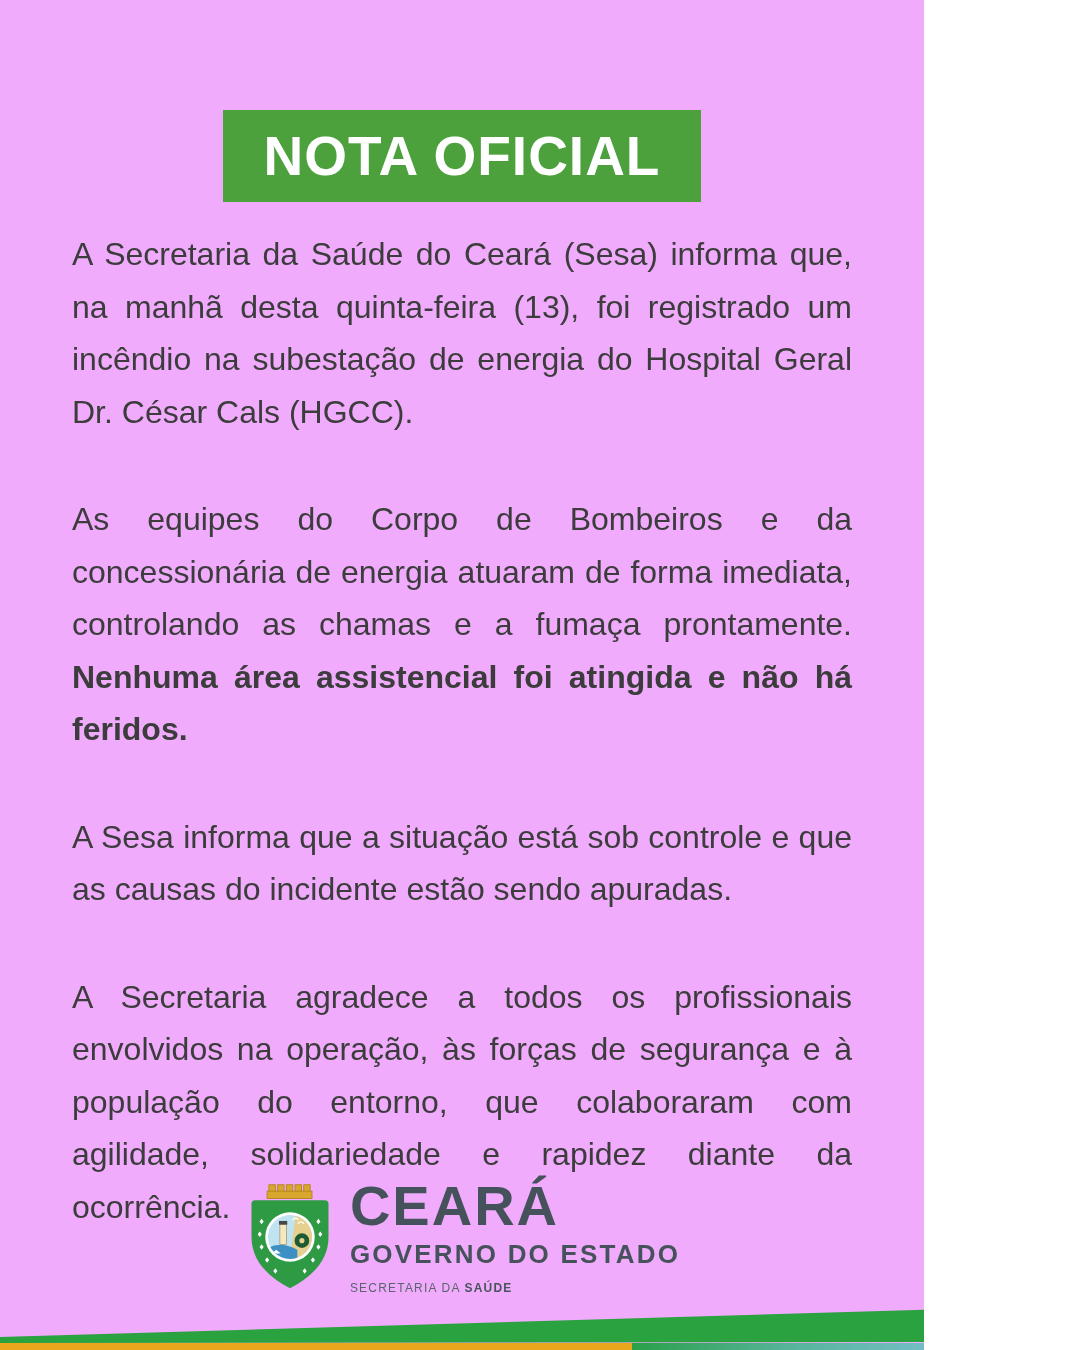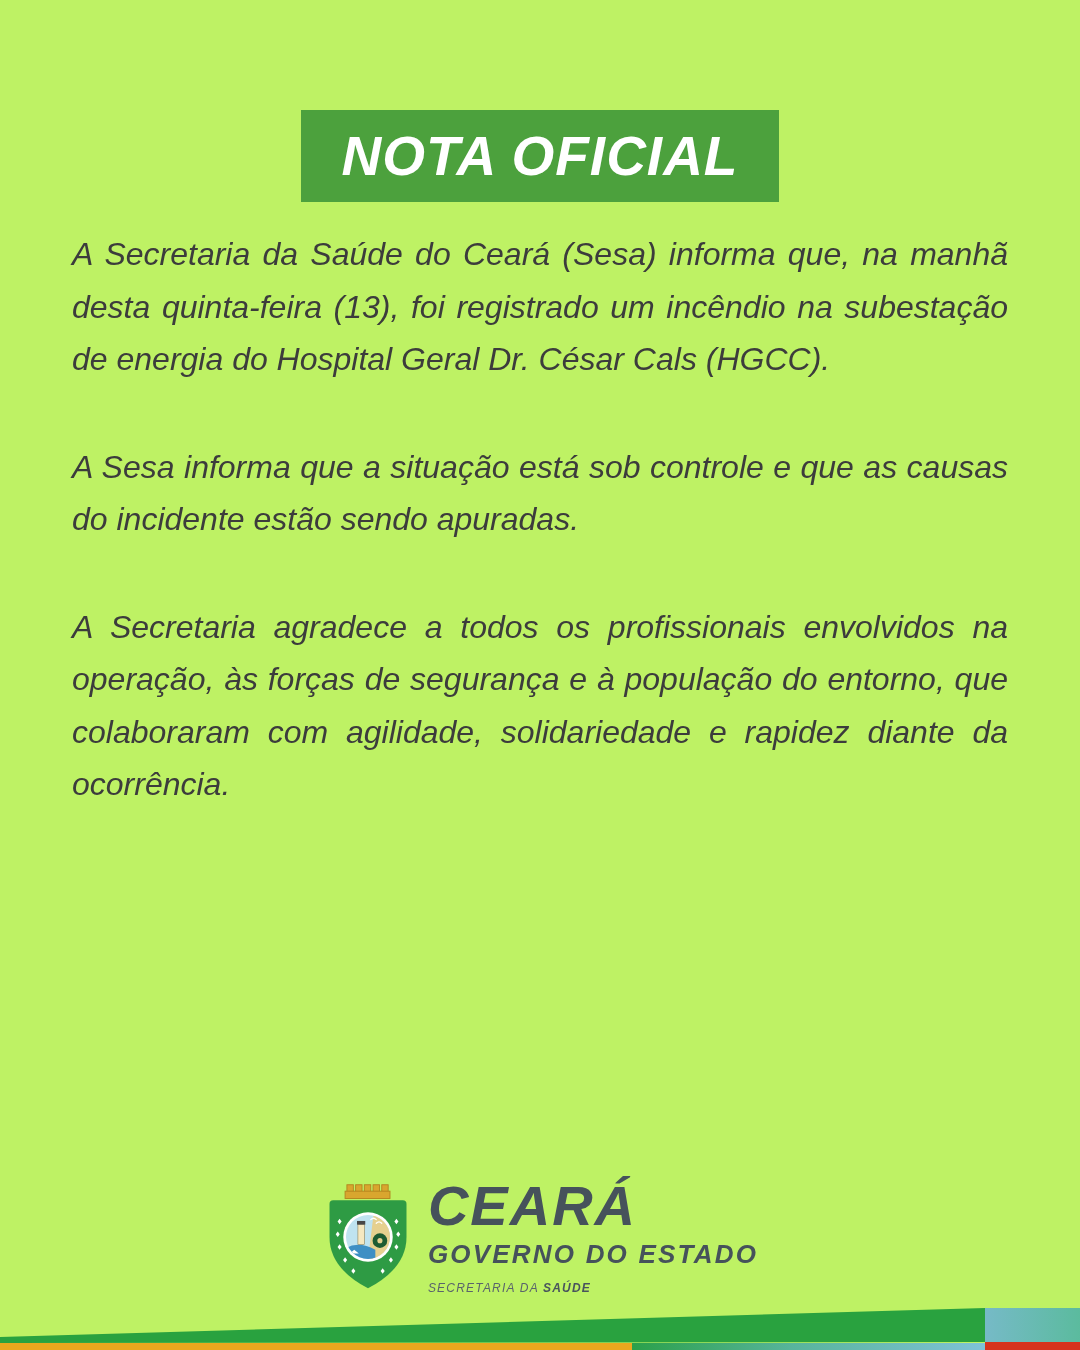--- a/index.html
+++ b/index.html
@@ -1,18 +1,18 @@
 <!DOCTYPE html>
 <html style="--banner-green: #4ca13d; --body-text: #3c3c3c; --logo-slate: #46525b; --ribbon-green: #2aa140; --ribbon-yellow: #eaa71e; --ribbon-teal: #5bbb9e; --ribbon-light-blue: #7fc2d8; --ribbon-red: #d6331d; --shield-green: #2e9b44; --crown-gold: #d9a62e;"><head>
 <meta charset="utf-8">
 <style>
   html,body{margin:0;padding:0;background:#ffffff;}
   .page{
-    position:relative;width:1080px;height:1350px;background:#bef264;
-    overflow:hidden;font-family:"Liberation Sans",sans-serif;font-style:italic;
+    position:relative;width:924px;height:1350px;background:#f0abfc;
+    overflow:hidden;font-family:"Liberation Sans",sans-serif;
   }
   .banner{
     position:absolute;top:110px;left:50%;transform:translateX(-50%);
     width:478px;height:92px;background:var(--banner-green,#4ca13d);
     display:flex;align-items:center;justify-content:center;
   }
   .banner-title{
     color:#ffffff;font-size:55px;font-weight:bold;letter-spacing:1px;
     font-family:"Liberation Sans",sans-serif;white-space:nowrap;
   }
@@ -51,20 +51,21 @@
 <body>
 
 <div class="page">
 
   <div class="banner">
     <span class="banner-title">NOTA OFICIAL</span>
   </div>
 
   <div class="content" id="paragraphs">
       <p><span>A Secretaria da Saúde do Ceará (Sesa) informa que, na manhã desta quinta-feira (13), foi registrado um incêndio na subestação de energia do Hospital Geral Dr. César Cals (HGCC).</span></p>
+      <p><span>As equipes do Corpo de Bombeiros e da concessionária de energia atuaram de forma imediata, controlando as chamas e a fumaça prontamente. </span><span class="b">Nenhuma área assistencial foi atingida e não há feridos.</span></p>
       <p><span>A Sesa informa que a situação está sob controle e que as causas do incidente estão sendo apuradas.</span></p>
       <p><span>A Secretaria agradece a todos os profissionais envolvidos na operação, às forças de segurança e à população do entorno, que colaboraram com agilidade, solidariedade e rapidez diante da ocorrência.</span></p>
     </div>
 
   <div class="logo">
     <svg width="92" height="110" viewBox="0 0 100 120" aria-hidden="true">
 
       <g fill="#d9a62e" stroke="#b3841f" stroke-width="1">
         <rect x="27" y="3" width="7" height="9"></rect>
         <rect x="36.5" y="3" width="7" height="9"></rect>

